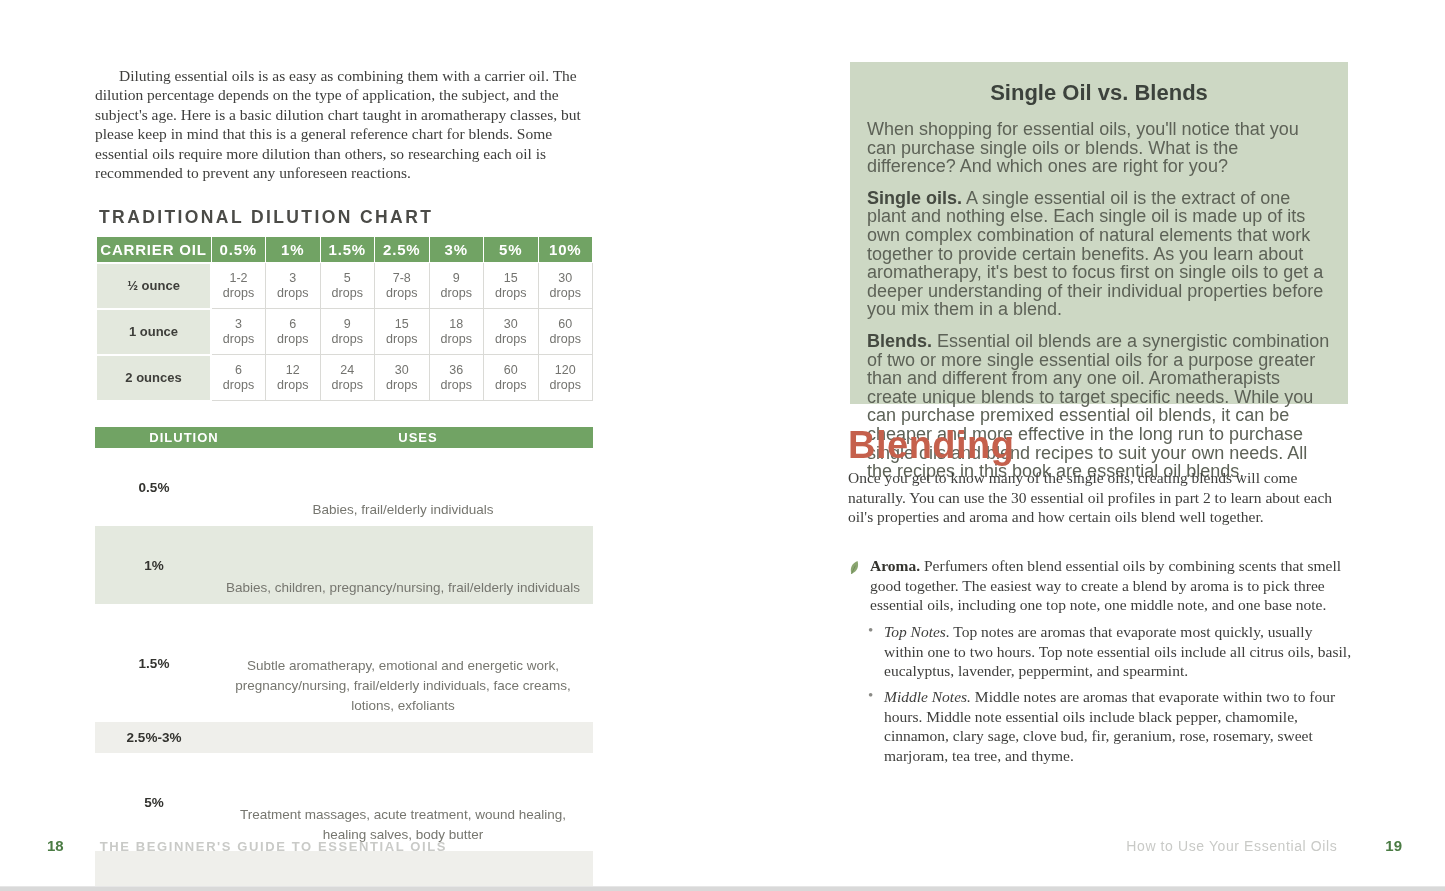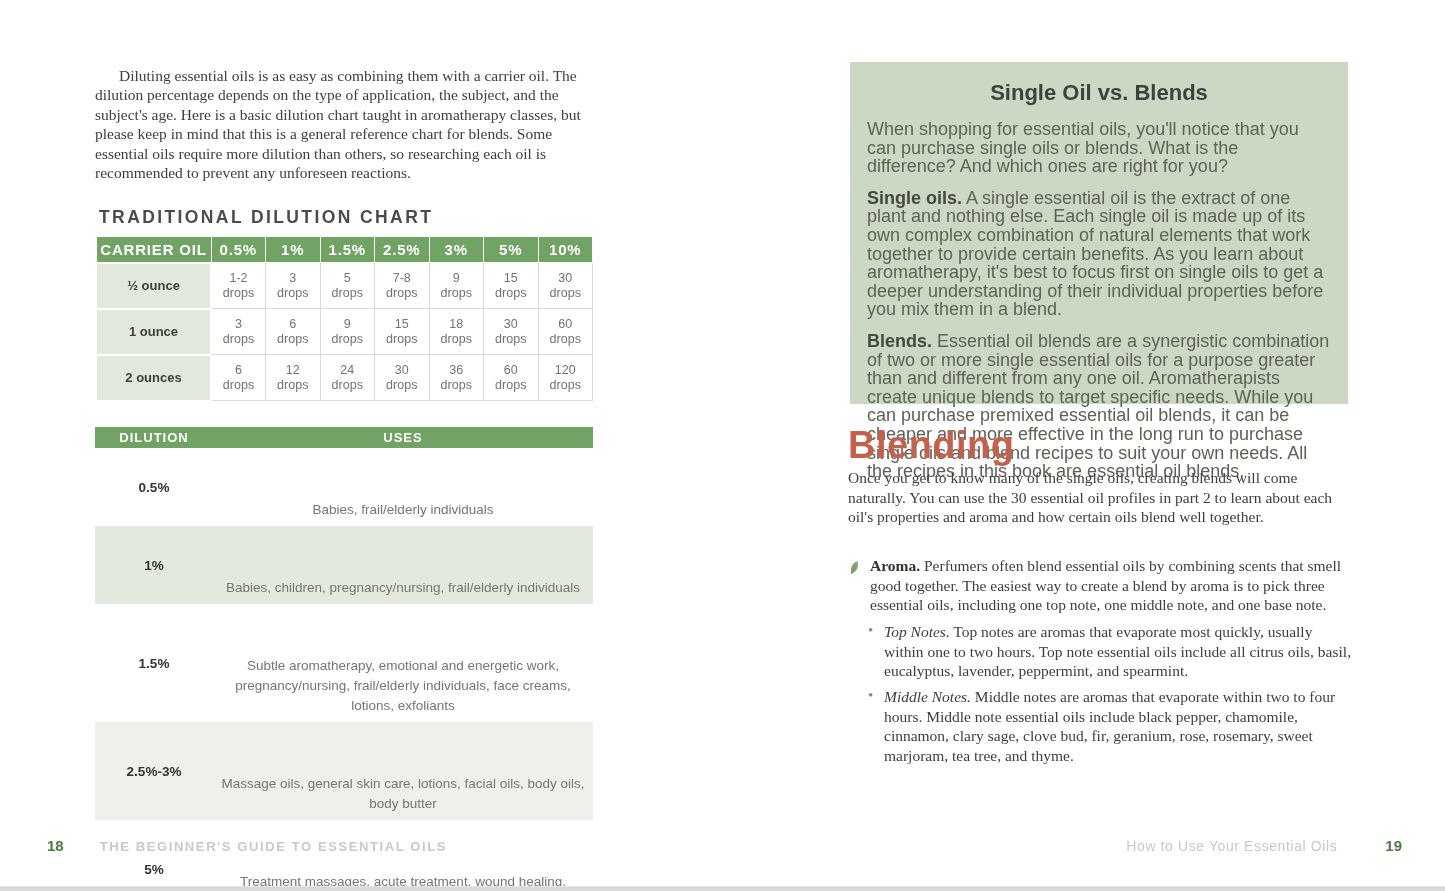--- a/index.html
+++ b/index.html
@@ -35,21 +35,21 @@
   table.dchart td.lbl {
     background:#e3e8dd; border:2px solid #ffffff; color:#3e3e3a;
     font-size:13px; font-weight:bold;
   }
   table.dchart .val, table.dchart .unit { display:block; }
 
   .uses { position:absolute; left:95px; top:427px; width:498px; }
   .uses-row { display:flex; align-items:center; }
   .uses-head {
     background:#71a364; color:#ffffff; font-weight:bold; font-size:13px;
-    letter-spacing:1px; height:21px;
+    letter-spacing:1px; height:21px;padding-left:30px;
   }
   .uses .dcol { width:118px; text-align:center; flex:0 0 auto; }
   .uses .ucol { flex:1; text-align:center; }
   .uses-body .dcol { font-size:13.5px; font-weight:bold; color:#33332f; }
   .uses-body .ucol { font-size:13.5px; color:#76766f; line-height:20px; padding:0 4px;margin-top:46px; }
   .uses-body .uses-row { padding:6px 0; min-height:31px; }
   .shade-green { background:#e4e9df; }
   .shade-gray  { background:#efefeb; }
 
   .footer { position:absolute; top:837px; display:flex; align-items:baseline; }
@@ -248,21 +248,20 @@
       <div class="uses-row shade-green">
         <div class="dcol">1%</div>
         <div class="ucol">Babies, children, pregnancy/nursing, frail/elderly individuals</div>
       </div>
       <div class="uses-row">
         <div class="dcol">1.5%</div>
         <div class="ucol">Subtle aromatherapy, emotional and energetic work, pregnancy/nursing, frail/elderly individuals, face creams, lotions, exfoliants</div>
       </div>
       <div class="uses-row shade-gray">
         <div class="dcol">2.5%-3%</div>
-        <div class="ucol">Massage oils, general skin care, lotions, facial oils, body oils, body butter</div>
       </div>
       <div class="uses-row">
         <div class="dcol">5%</div>
         <div class="ucol">Treatment massages, acute treatment, wound healing, healing salves, body butter</div>
       </div>
       <div class="uses-row shade-gray">
         <div class="dcol">10%</div>
         <div class="ucol">Muscular aches and pains, trauma injury, treatment massage, acute physical pain, salves and balms</div>
       </div>
     </div>

